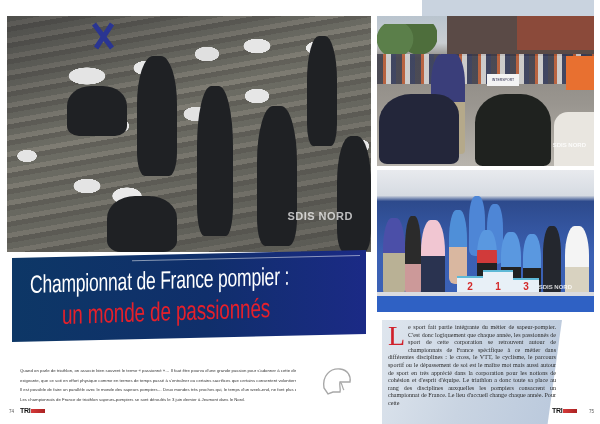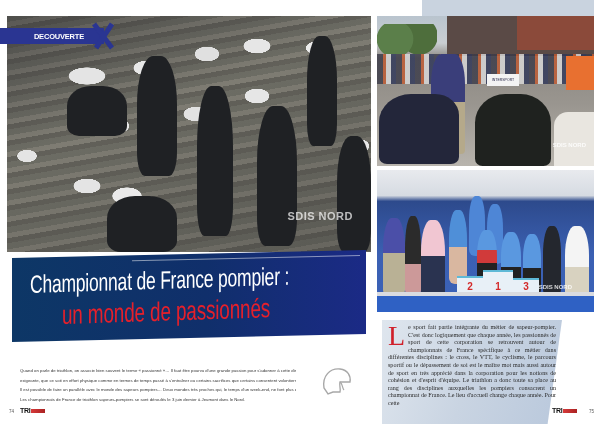--- a/index.html
+++ b/index.html
@@ -132,23 +132,20 @@
       <div class="body-shape" style="left:130px;top:40px;width:40px;height:120px;"></div>
       <div class="body-shape" style="left:190px;top:70px;width:36px;height:150px;"></div>
       <div class="body-shape" style="left:250px;top:90px;width:40px;height:140px;"></div>
       <div class="body-shape" style="left:300px;top:20px;width:30px;height:110px;"></div>
       <div class="body-shape" style="left:60px;top:70px;width:60px;height:50px;"></div>
       <div class="body-shape" style="left:330px;top:120px;width:34px;height:116px;"></div>
       <div class="body-shape" style="left:100px;top:180px;width:70px;height:56px;"></div>
       <span class="watermark">SDIS NORD</span>
     </div>
 
-    <div class="rubric">
-      <span>Decouverte</span>
-    </div>
     <svg class="rubric-x" viewBox="0 0 22 28">
       <path d="M2 2 L20 26 M20 2 L4 26" stroke="#2a3592" stroke-width="5" fill="none"></path>
     </svg>
 
     <div class="title-band">
       <div class="rule"></div>
     </div>
     <div class="title-line1">Championnat de France pompier :</div>
     <div class="title-line2">un monde de passionnés</div>
 

